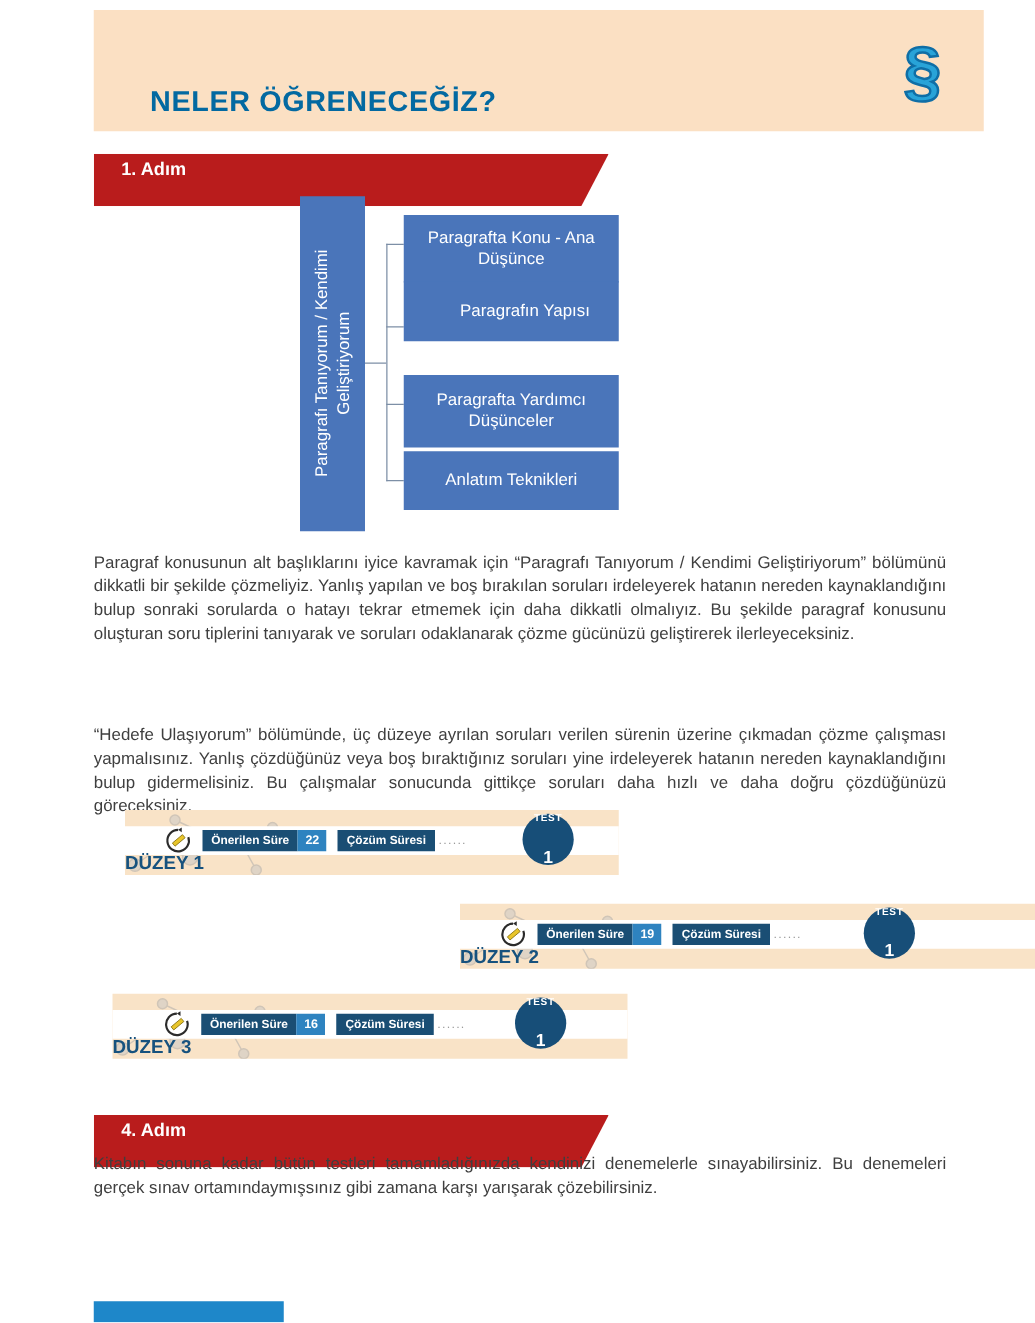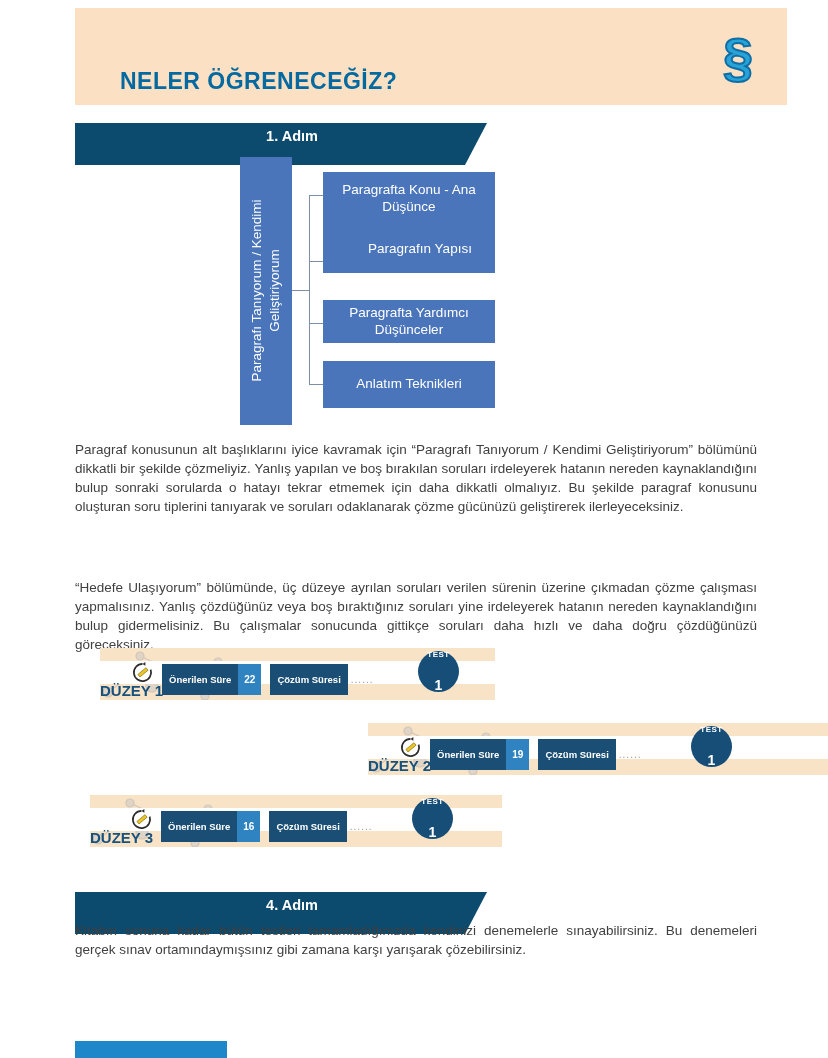--- a/index.html
+++ b/index.html
@@ -5,45 +5,45 @@
   html,body{margin:0;padding:0;background:#ffffff;}
   body{font-family:"Liberation Sans", sans-serif;}
   .page{position:relative;width:828px;height:1058px;background:#ffffff;overflow:hidden;}
 
   
   .header{position:absolute;left:75px;top:8px;width:712px;height:97px;background:#fbe0c3;}
   .header-title{position:absolute;left:45px;top:60px;font-size:23px;font-weight:bold;color:#0369a1;letter-spacing:.5px;}
   .section-symbol{position:absolute;right:34px;top:22px;font-size:54px;font-weight:bold;color:#28a3d8;-webkit-text-stroke:2px #0f6ea6;line-height:1;}
 
   
-  .step-banner{position:absolute;left:75px;width:412px;height:42px;background:#0c4a6e;
-    clip-path:polygon(0 0,100% 0,calc(100% - 22px) 100%,0 100%);text-align:center;}
+  .step-banner{position:absolute;left:75px;width:412px;height:42px;background:#b91c1c;
+    clip-path:polygon(0 0,100% 0,calc(100% - 22px) 100%,0 100%);}
   .step-banner .lbl{color:#ffffff;font-weight:bold;font-size:14.5px;line-height:26px;padding-left:22px;display:block;}
   .banner-1{top:123px;} .banner-2{top:545px;} .banner-3{top:892px;}
 
   
   .para{position:absolute;left:75px;width:682px;font-size:13.5px;line-height:19px;color:#3f3f3f;text-align:justify;}
   .para-1{top:440px;} .para-2{top:578px;} .para-3{top:921px;}
 
   
   .diagram{position:absolute;left:240px;top:157px;width:256px;height:270px;}
   .vbox{position:absolute;left:0;top:0;width:52px;height:268px;background:#4a75ba;display:flex;align-items:center;justify-content:center;overflow:visible;}
   .vbox .rot{transform:rotate(-90deg);flex-shrink:0;width:212px;text-align:center;color:#ffffff;font-size:13.5px;line-height:1.3;}
   .dbox{position:absolute;left:83px;width:172px;background:#4a75ba;color:#ffffff;display:flex;align-items:center;justify-content:center;text-align:center;font-size:13.5px;line-height:1.25;padding:0 6px;box-sizing:border-box;}
-  .dbox1{top:15px;height:54px;} .dbox2{top:68px;height:48px;padding-left:28px;} .dbox3{top:143px;height:43px;} .dbox4{top:204px;height:47px;}
+  .dbox1{top:15px;height:54px;} .dbox2{top:68px;height:48px;padding-left:28px;} .dbox3{top:143px;height:58px;} .dbox4{top:204px;height:47px;}
   .conn{position:absolute;border-color:#7d8fa6;}
   .conn-h{border-top:1.5px solid #7d8fa6;height:0;}
   .conn-v{border-left:1.5px solid #7d8fa6;width:0;}
 
   
   .strip{position:absolute;height:52px;background:#f9e3c7;}
   .strip .mol{position:absolute;left:0;top:0;opacity:.5;}
   .whiteband{position:absolute;left:0;right:0;top:13px;height:23px;background:#ffffff;}
   .timer-icon{position:absolute;top:13px;width:23px;height:23px;}
-  .chiprow{position:absolute;top:16px;height:31px;display:flex;align-items:stretch;}
+  .chiprow{position:absolute;top:16px;height:17px;display:flex;align-items:stretch;}
   .chip{background:#1a4e74;color:#fff;font-size:9.5px;font-weight:bold;display:flex;align-items:center;padding:0 7px;white-space:nowrap;}
   .chip-num{background:#2e83c0;color:#fff;font-size:10px;font-weight:bold;display:flex;align-items:center;padding:0 6px;}
   .chip-gap{width:9px;}
   .dots{color:#9a9a9a;font-size:10px;letter-spacing:1px;display:flex;align-items:center;padding-left:3px;}
   .test-badge{position:absolute;top:3px;width:41px;height:41px;border-radius:50%;background:#174e78;color:#fff;display:flex;flex-direction:column;align-items:center;justify-content:space-between;line-height:1;}
   .test-badge .tw{font-size:8px;font-weight:bold;letter-spacing:.5px;}
   .test-badge .tn{font-size:14px;font-weight:bold;margin-top:1px;}
   .level-name{position:absolute;bottom:1px;text-align:left;color:#17527e;font-weight:bold;font-size:15px;}
   .strip-1{left:100px;top:648px;width:395px;}
   .strip-2{left:368px;top:723px;width:460px;}

